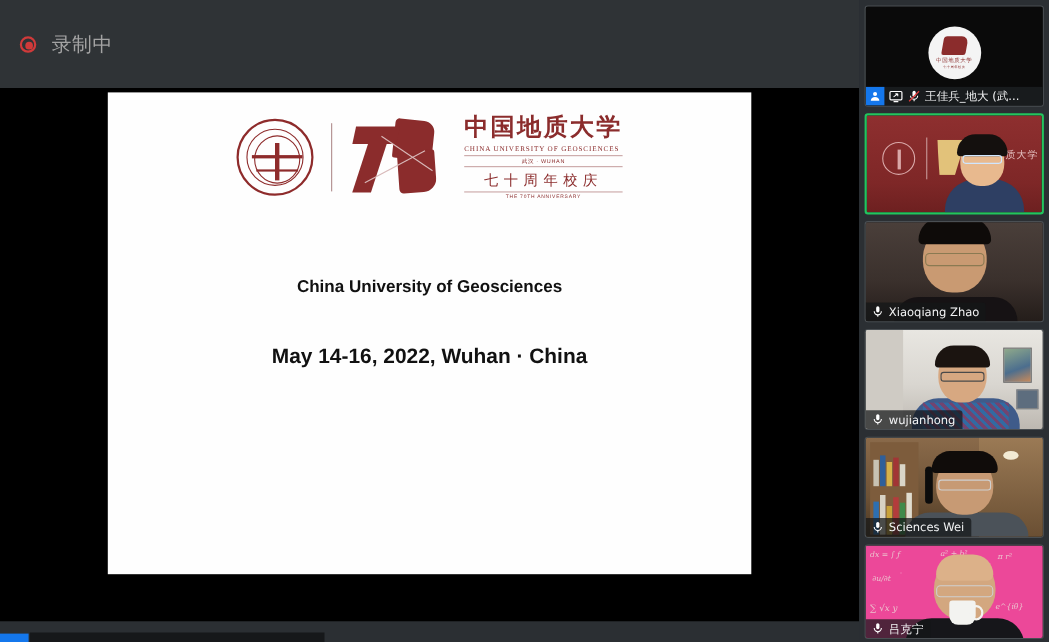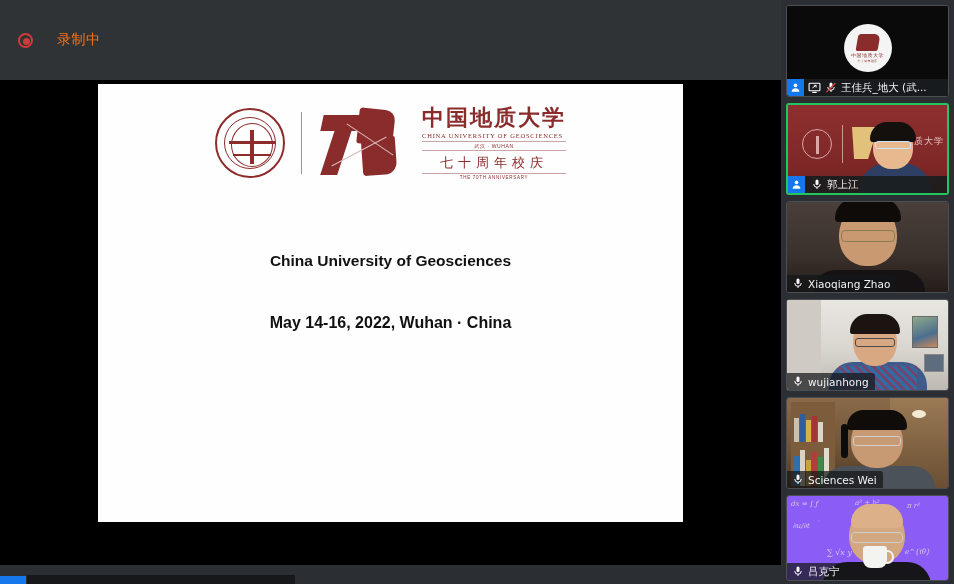--- a/index.html
+++ b/index.html
@@ -20,21 +20,21 @@
   #rec-dot {
     width:15px; height:15px; border-radius:50%;
     border:2px solid #cf3a3a; background:#2f3336;
     position:relative; flex:none;
   }
   #rec-dot::after {
     content:""; position:absolute; left:3px; top:3px;
     width:7px; height:7px; border-radius:50%; background:#cf3a3a;
   }
   #rec-label {
-    color:#f97316; font-size:14px; margin-left:24px; letter-spacing:.5px;
+    color:#a3a3a3; font-size:18px; margin-left:14px; letter-spacing:.5px;
   }
 
   
   #stage {
     position:absolute; left:0; top:80px; width:781px; height:485px;
     background:#000;
   }
   #slide {
     position:absolute; left:98px; top:4px; width:585px; height:438px;
     background:#fefefe;
@@ -111,21 +111,21 @@
   #sub1 {
     margin-top:42px; text-align:center;
     color:#111; font-size:14.5px; font-weight:bold;
   }
   #sub2 {
     margin-top:26px; text-align:center;
     color:#111; font-size:15.5px; font-weight:bold;
   }
   #dateline {
     margin-top:44px; text-align:right;
-    color:#111; font-size:16px; font-weight:bold;
+    color:#111; font-size:19px; font-weight:bold;
   }
 
   
   #below-stage {
     position:absolute; left:0; top:565px; width:781px; height:19px;
     background:#2b2f33;
   }
   #ctrl-bar {
     position:absolute; left:27px; top:575px; width:268px; height:9px;
     background:#16181a;
@@ -214,21 +214,21 @@
   .wallpanel { position:absolute; right:0; top:0; width:58px; height:100%; background:linear-gradient(180deg,#9b7a55,#6a4f33); }
   .lamp { position:absolute; right:22px; top:12px; width:14px; height:8px; border-radius:50%; background:#f2ead3; }
   .person5 { position:absolute; left:44px; bottom:0; width:96px; height:76px; }
   .p5-head { position:absolute; left:20px; top:2px; width:52px; height:54px; border-radius:50% 50% 46% 46%; background:#c79a74; }
   .p5-hair { position:absolute; left:16px; top:-2px; width:60px; height:20px; border-radius:28px 28px 6px 6px; background:#100c0a; }
   .p5-glass { position:absolute; left:22px; top:24px; width:48px; height:10px; border:1.4px solid #cfcfcf; border-radius:3px; }
   .p5-phone { position:absolute; left:10px; top:12px; width:7px; height:34px; border-radius:4px; background:#0c0c0c; }
   .p5-body { position:absolute; left:-8px; bottom:0; width:112px; height:22px; border-radius:26px 26px 0 0; background:#4b5259; }
 
   
-  .chalk-bg { background:#8b5cf6; }
+  .chalk-bg { background:#ec4899; }
   .chalk-bg::before {
     content:"";
     position:absolute; inset:0;
     background:
       radial-gradient(circle at 20% 30%, rgba(255,255,255,.10) 0 1px, transparent 1px),
       radial-gradient(circle at 70% 20%, rgba(255,255,255,.10) 0 1px, transparent 1px);
   }
   .formula { position:absolute; color:rgba(235,240,225,.72); font-family:"DejaVu Serif", serif; font-style:italic; }
   .person6 { position:absolute; left:40px; bottom:-6px; width:100px; height:80px; }
   .p6-head { position:absolute; left:22px; top:0; width:56px; height:58px; border-radius:50% 50% 46% 46%; background:#d3a77f; }
@@ -348,36 +348,20 @@
       <div class="red-div"></div>
       <div class="red-70"></div>
       <div class="red-txt">中国地质大学</div>
       <div class="red-txt2">七十周年校庆</div>
       <div class="person2">
         <div class="p2-body"></div>
         <div class="p2-head"></div>
         <div class="p2-hair"></div>
         <div class="p2-glass"></div>
       </div>
-    </div>
-    <div class="namebar full">
-      <span class="host-badge ic">
-        <svg width="11" height="11" viewBox="0 0 24 24">
-            <circle cx="12" cy="7.5" r="4" fill="#fff"></circle>
-            <path d="M3.5 21c0-4.7 3.8-7.5 8.5-7.5s8.5 2.8 8.5 7.5z" fill="#fff"></path>
-          </svg>
-      </span>
-      <span class="ic" style="margin-left:6px;">
-        <svg width="12" height="13" viewBox="0 0 24 24">
-            <rect x="9" y="2" width="6" height="11" rx="3" fill="#fff"></rect>
-            <path d="M5.5 11a6.5 6.5 0 0013 0" fill="none" stroke="#fff" stroke-width="2"></path>
-            <path d="M12 17.5v3.5" stroke="#fff" stroke-width="2"></path>
-          </svg>
-      </span>
-      <span class="name-txt">郭上江</span>
     </div>
   </div>
 
   <div class="tile">
     <div class="tile-bg dark-bg">
       <div class="person4">
         <div class="p4-body"></div>
         <div class="p4-head"></div>
         <div class="p4-hair"></div>
         <div class="p4-glass"></div>
@@ -453,21 +437,21 @@
           </svg>
       </span>
       <span class="name-txt">Sciences Wei</span>
     </div>
   </div>
 
   <div class="tile" style="height:86px;">
     <div class="tile-bg chalk-bg">
       <span class="formula" style="left:4px;  top:4px;  font-size:7px;">dx = ∫ ƒ</span>
       <span class="formula" style="left:68px; top:3px;  font-size:7px;">a² + b²</span>
-      <span class="formula" style="left:4px;  top:52px; font-size:8px;margin-left:36px;">∑ √x y</span>
+      <span class="formula" style="left:4px;  top:52px; font-size:8px;">∑ √x y</span>
       <span class="formula" style="left:120px;top:6px;  font-size:7px;">π r²</span>
       <span class="formula" style="left:118px;top:52px; font-size:7px;">e^{iθ}</span>
       <span class="formula" style="left:96px; top:30px; font-size:7px;">sin θ</span>
       <span class="formula" style="left:6px;  top:26px; font-size:7px;">∂u/∂t</span>
       <div class="person6">
         <div class="p6-body"></div>
         <div class="p6-head"></div>
         <div class="p6-bald"></div>
         <div class="p6-glass"></div>
         <div class="p6-cup"></div>

